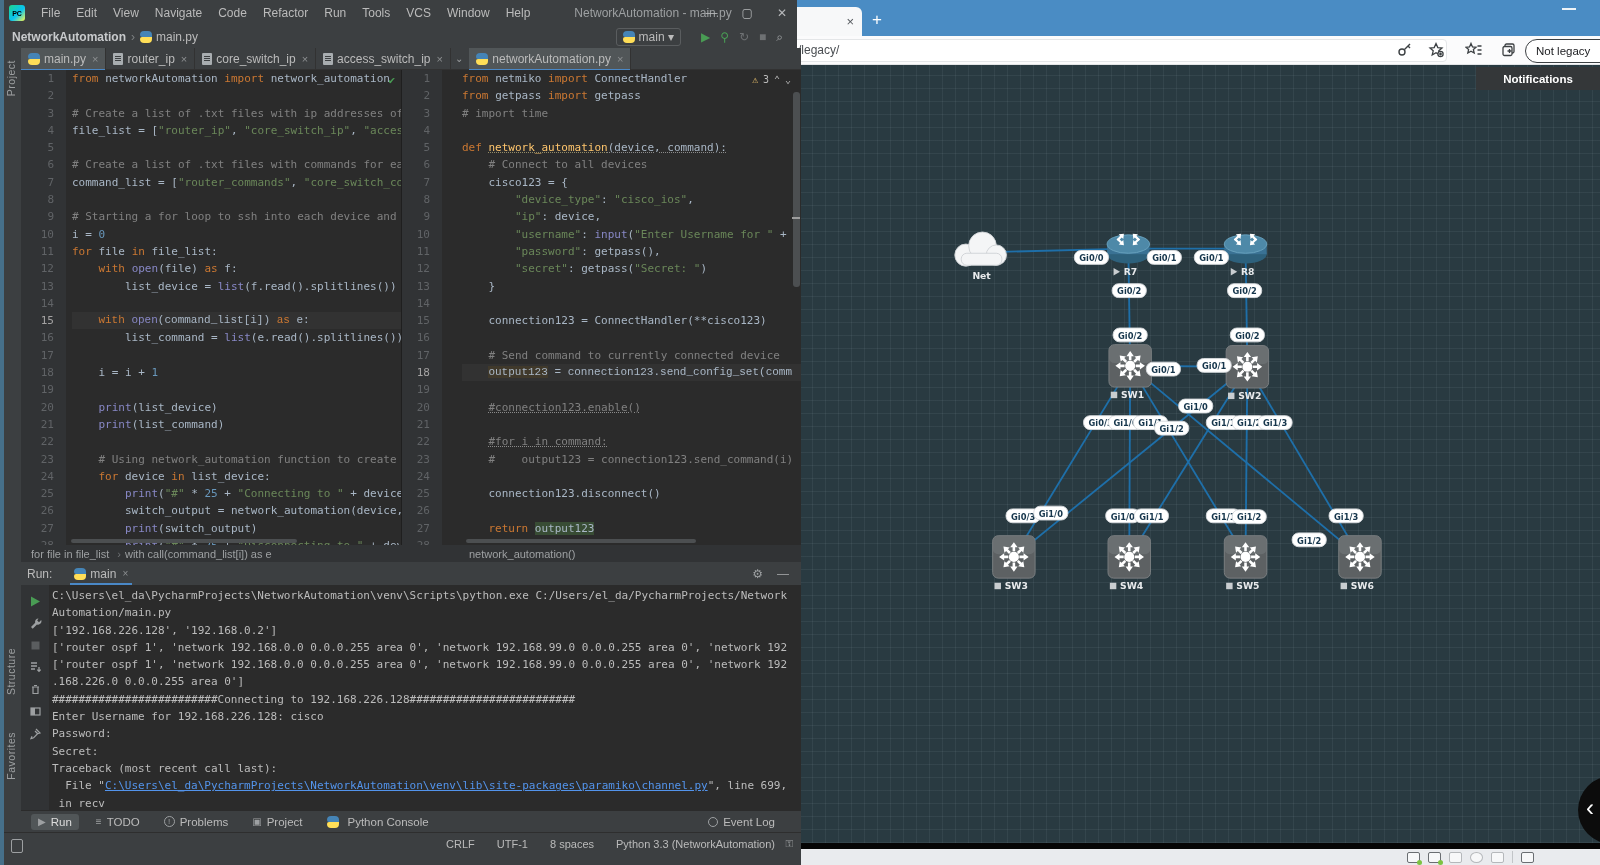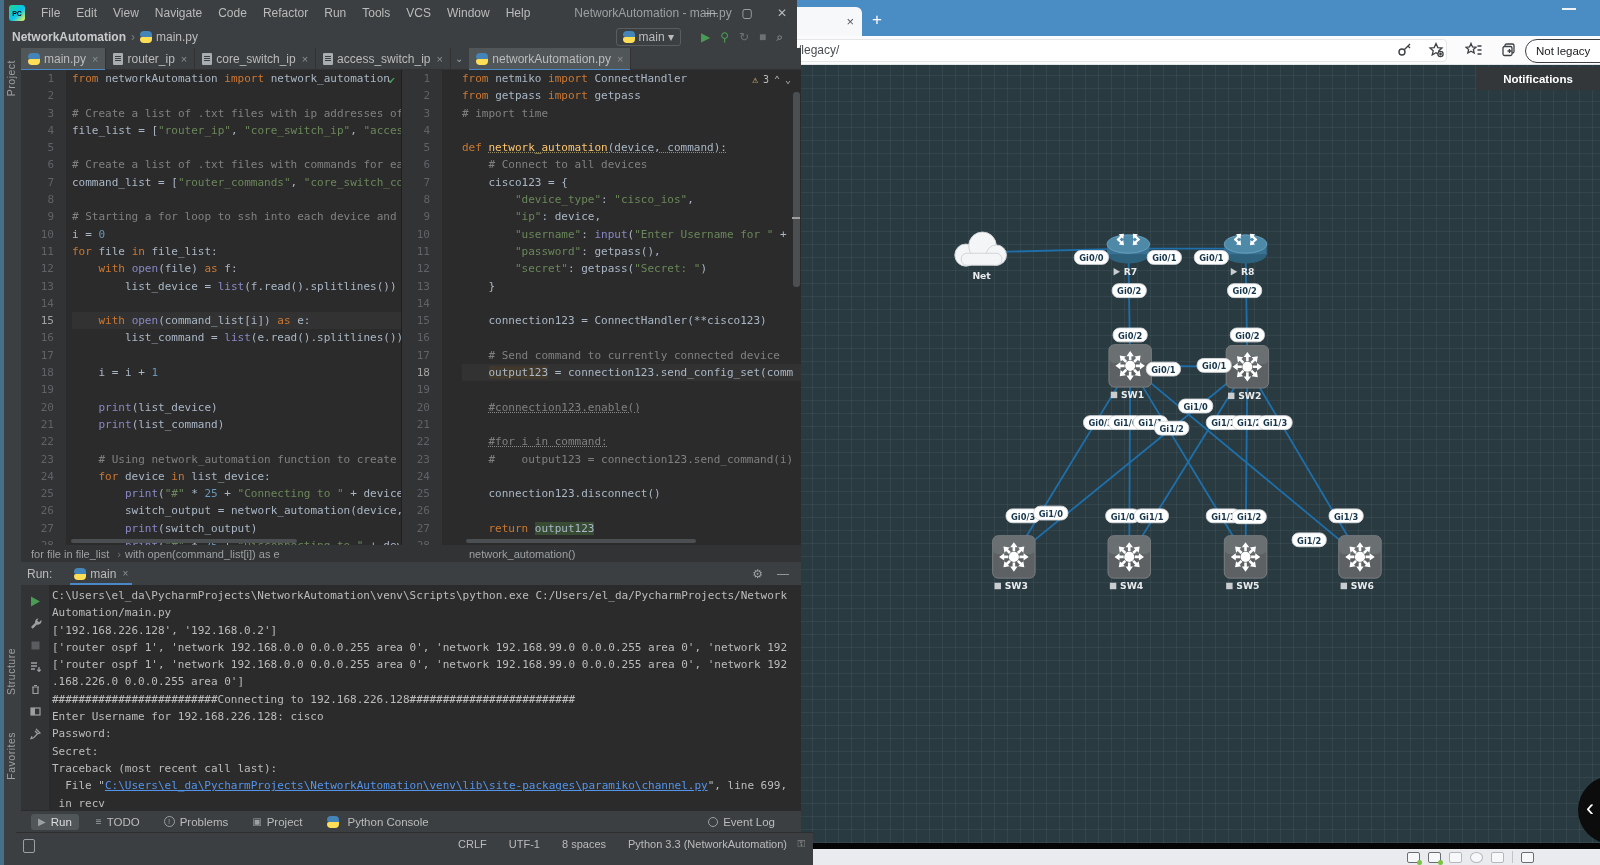--- a/index.html
+++ b/index.html
@@ -99,21 +99,21 @@
   #ed-right { left:398px; width:399px; }
   .gutter { position:absolute; left:0; top:0; bottom:0; background:#313335; color:#606366; text-align:right; }
   #ed-left .gutter { width:45px; }
   #ed-right .gutter { width:40px; }
   .gut-line { height:17.3px; line-height:17.3px; padding-right:12px; }
   .gut-line.hl { color:#a4a3a3; }
   .code-col { position:absolute; top:0; bottom:0; white-space:pre; }
   #ed-left .code-col { left:51px; right:0; }
   #ed-right .code-col { left:60px; right:0; }
   .code-line { height:17.3px; line-height:17.3px; }
-  .code-line.hl { background:#323232; }
+  .code-line.hl { background:#323232;font-family:Liberation Mono, monospace; }
   .tk-k{color:#cc7832}.tk-s{color:#6a8759}.tk-c{color:#808080}
   .tk-cu{color:#808080;text-decoration:underline dotted #8a8a8a}
   .tk-n{color:#6897bb}.tk-b{color:#8888c6}
   .tk-f{color:#ffc66d;text-decoration:underline dotted #938b66}
   .tk-du{color:#a9b7c6;text-decoration:underline dotted #8a8a8a}
   .tk-t{color:#a9b7c6}
   .tk-w{color:#a9b7c6;background:#40392b}
   .tk-g{color:#a9b7c6;background:rgba(62,88,56,0.75)}
   .ed-check { position:absolute; right:6px; top:4px; color:#499c54; font-size:11px; }
   .ed-warn { position:absolute; right:10px; top:4px; font-size:10px; color:#bbb; display:flex; gap:5px; align-items:center; }
@@ -149,21 +149,21 @@
   
   #toolbar { position:absolute; left:17px; top:810px; width:780px; height:22px; background:#3c3f41;
              border-top:1px solid #2b2b2b; display:flex; align-items:center; font-size:11.5px; color:#bbbbbb; }
   .tw { display:flex; align-items:center; gap:5px; padding:2px 7px; margin-left:10px; border-radius:3px; }
   .tw.active { background:#515658; color:#dddddd; }
   .tw-ic { color:#9da0a2; font-size:10px; }
   .prob-ic { width:11px; height:11px; border:1px solid #9da0a2; border-radius:50%; font-size:8px;
              display:flex; align-items:center; justify-content:center; color:#9da0a2; }
   #eventlog { position:absolute; right:26px; display:flex; align-items:center; gap:5px; }
   .ring { width:10px; height:10px; border:1px solid #9da0a2; border-radius:50%; }
-  #statusbar { position:absolute; left:12px; top:832px; width:797px; height:33px; background:#3c3f41;
+  #statusbar { position:absolute; left:0px; top:832px; width:797px; height:33px; background:#3c3f41;
                border-top:1px solid #2e2e2e; font-size:11px; color:#bbbbbb; }
   #statusbar .lefty { position:absolute; left:7px; top:6px; width:12px; height:14px; border:1px solid #9da0a2;
                       border-radius:2px; }
   #status-items { position:absolute; right:26px; top:5px; display:flex; gap:22px; }
   .lock { position:absolute; right:8px; top:5px; font-size:10px; color:#9da0a2; }
 
   
   #strip-left { position:absolute; left:0px; top:48px; width:17px; bottom:33px; background:#3c3f41; }
   .vlabel { position:absolute; left:1px; writing-mode:vertical-rl; transform:rotate(180deg);
             font-size:10.5px; color:#9da0a2; letter-spacing:0.5px; }
@@ -770,21 +770,21 @@
         <span>⌄</span>
       </span>
       <div class="scroll-v" style="right:1px; top:22px; height:195px;"></div>
       <span class="stripe-mark" style="top:147px"></span>
       <div class="scroll-h" style="left:64px; bottom:2px; width:230px;"></div>
     </div>
 
     <div id="crumbbar">
       <span class="seg">for file in file_list</span>
       <span class="gt">›</span>
-      <span class="seg" style="margin-left:4px">with open(command_list[i]) as e</span>
+      <span class="seg" style="margin-left:4px">with call(command_list[i]) as e</span>
       <span class="seg" id="crumb-right">network_automation()</span>
     </div>
 
     <div id="run-head">
       <span class="rlabel">Run:</span>
       <span id="run-tab">
         <span class="py-ico">
             <i class="b"></i>
             <i class="y"></i>
           </span>

